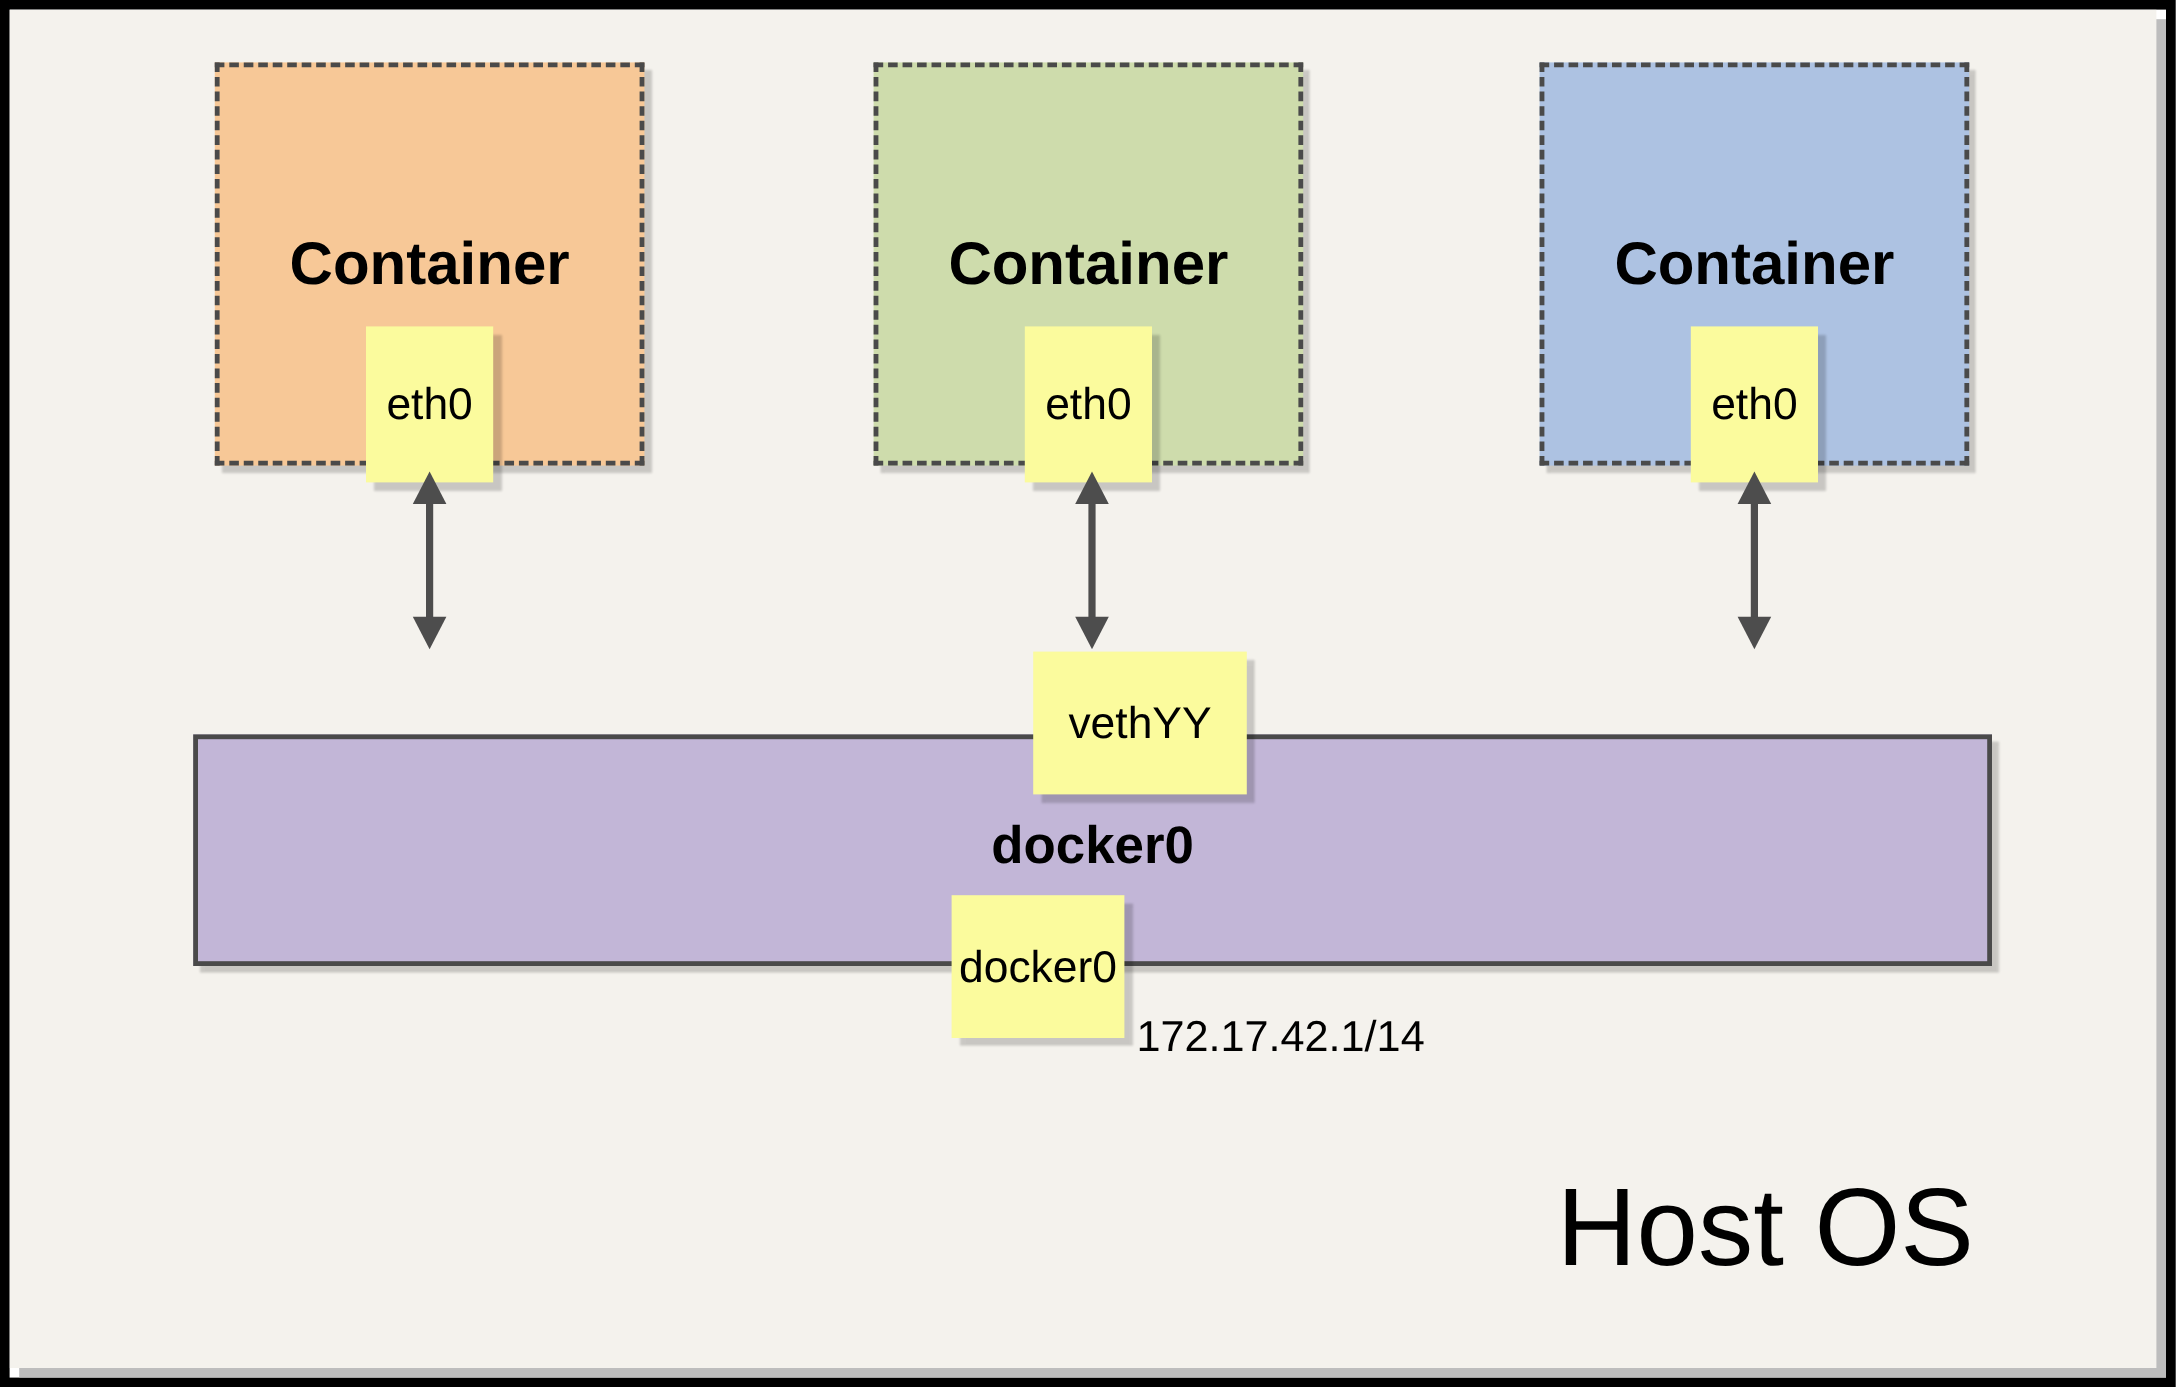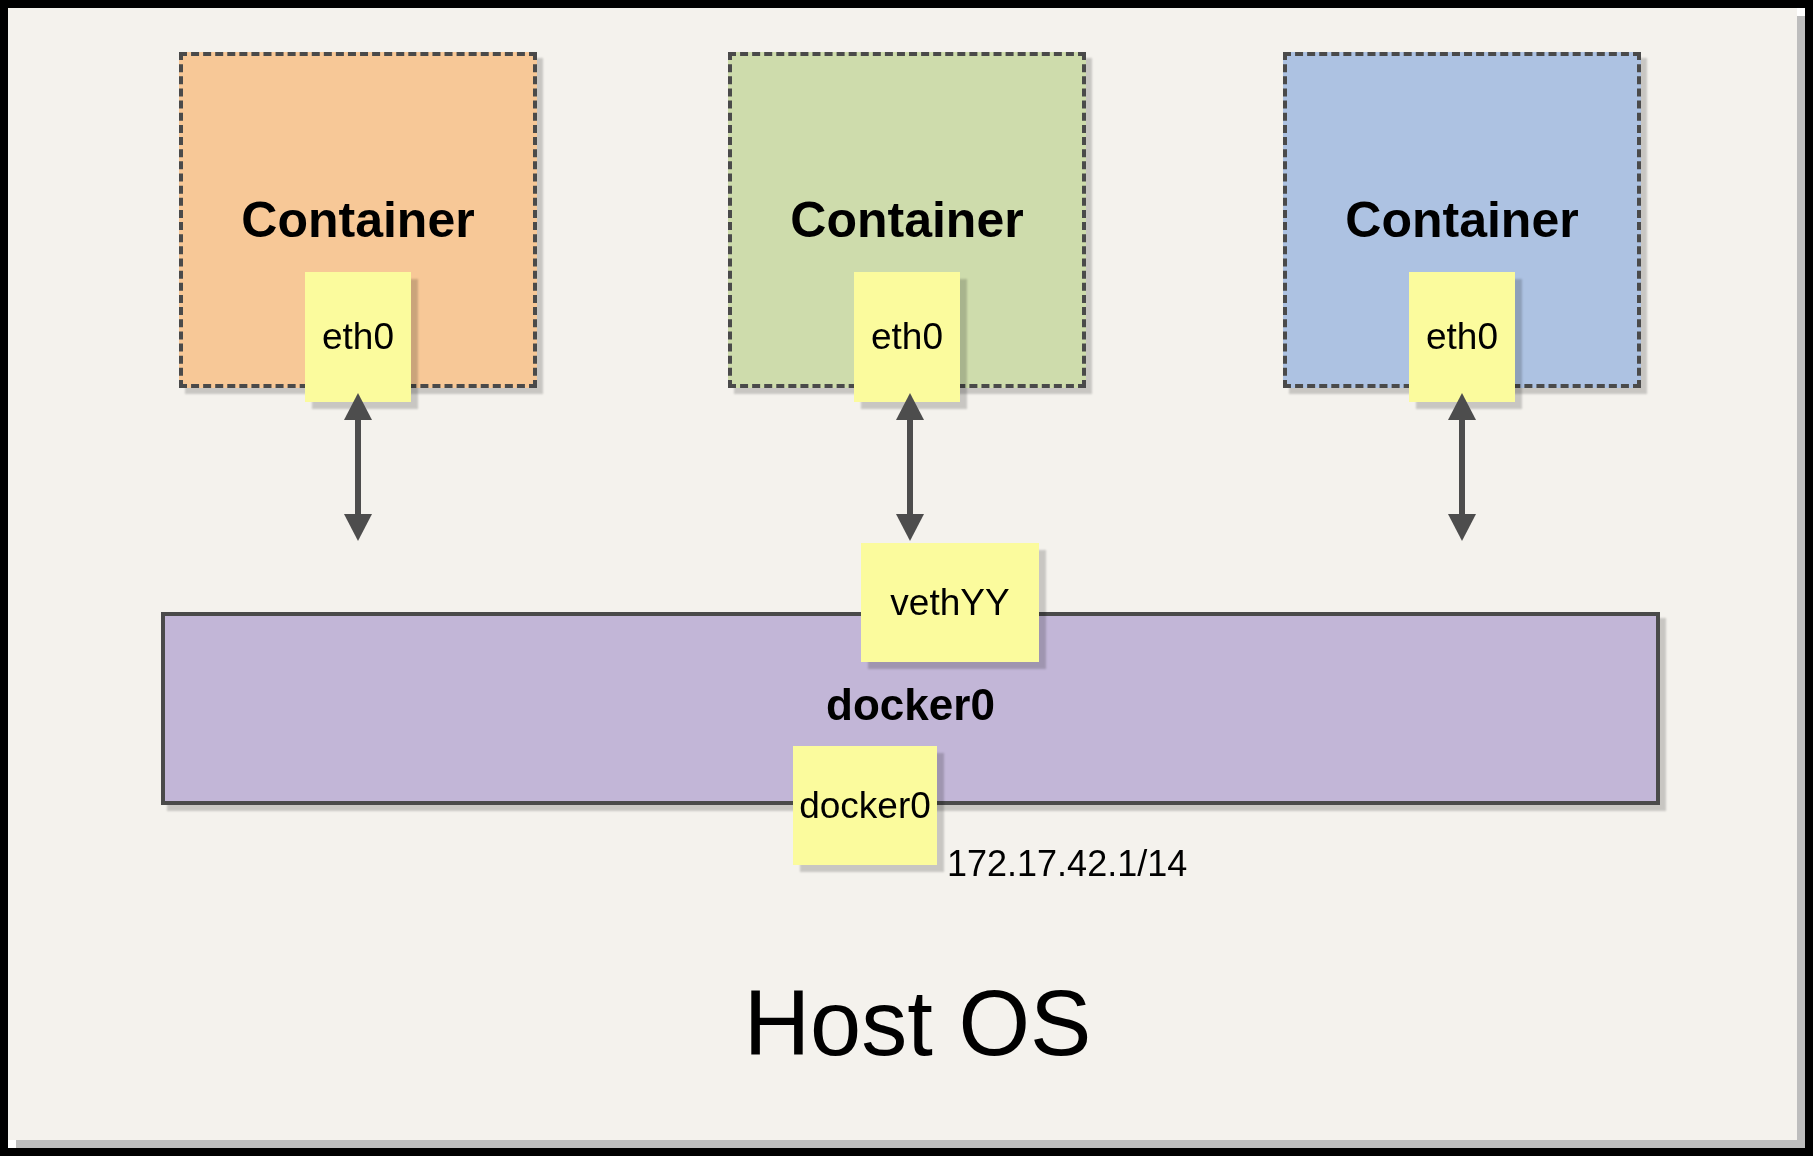--- a/index.html
+++ b/index.html
@@ -64,22 +64,22 @@
     font-size: 44px; font-weight: bold;
     z-index: 2;
   }
   .docker-iface { left: 785px; top: 738px; width: 144px; height: 119px; }
   .ip-label {
     position: absolute; left: 939px; top: 835px;
     font-size: 36px;
     z-index: 2;
   }
   .host-title {
-    position: absolute; left: 160px; width: 1499px; top: 963px;
-    text-align: center;
+    position: absolute; left: 138px; width: 1499px; top: 963px;
+    text-align: right;
     font-size: 92px; font-weight: 400;
   }
 </style>
 </head>
 <body>
 
 <div class="canvas">
   <div class="page">
 
     <div class="container-box c0">

